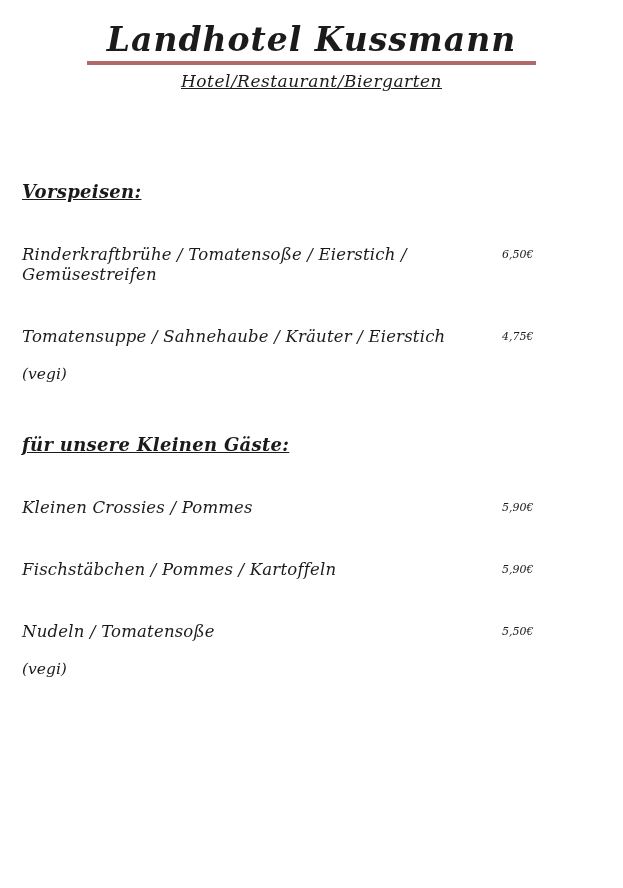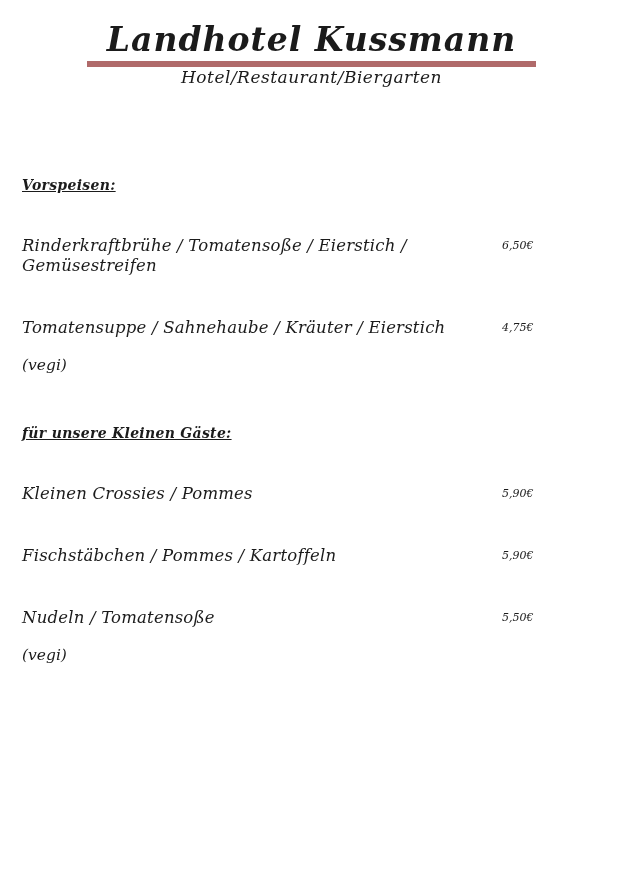--- a/index.html
+++ b/index.html
@@ -16,35 +16,37 @@
   }
   
   .header { padding-top: 22px; text-align: center; }
   .title {
     display: inline-block;
     font-size: 33px;
     font-weight: 700;
     letter-spacing: 1px;
     line-height: 1.1;
     padding: 0 20px 3px 20px;
-    border-bottom: 6px solid #c2410c;
+    border-bottom: 4px solid #c2410c;
     white-space: nowrap;
   }
   .subtitle {
+    margin-top: 6px;
     font-size: 17px;
     letter-spacing: 0.5px;
+    text-decoration: underline;
   }
   
   .menu {
     padding: 0 22px;
     margin-top: 90px;
   }
   .section { margin-bottom: 30px; }
   .section-heading {
-    font-size: 14px;
+    font-size: 18px;
     font-weight: 700;
     text-decoration: underline;
     margin-bottom: 43px;
     letter-spacing: 0.3px;
   }
   .menu-item {
     position: relative;
     margin-bottom: 42px;
     min-height: 20px;
   }

